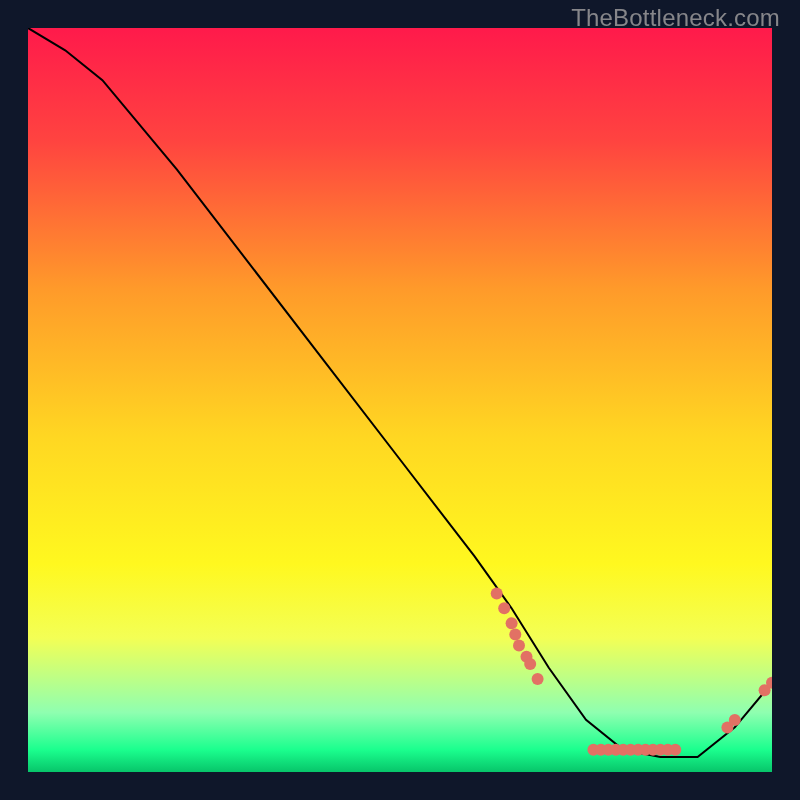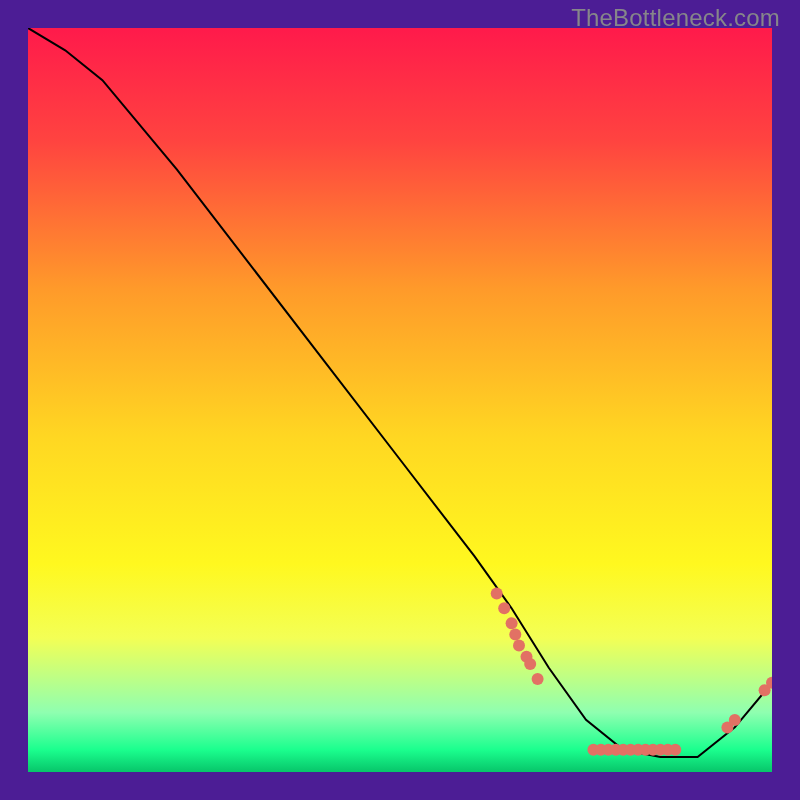--- a/index.html
+++ b/index.html
@@ -7,21 +7,21 @@
     padding: 0;
     width: 800px;
     height: 800px;
     background: #000;
     overflow: hidden;
   }
   .frame {
     position: relative;
     width: 800px;
     height: 800px;
-    background: #4c1d95;
+    background: #0f172a;
   }
   .plot {
     position: absolute;
     left: 28px;
     top: 28px;
     width: 744px;
     height: 744px;
   }
   .watermark {
     position: absolute;

